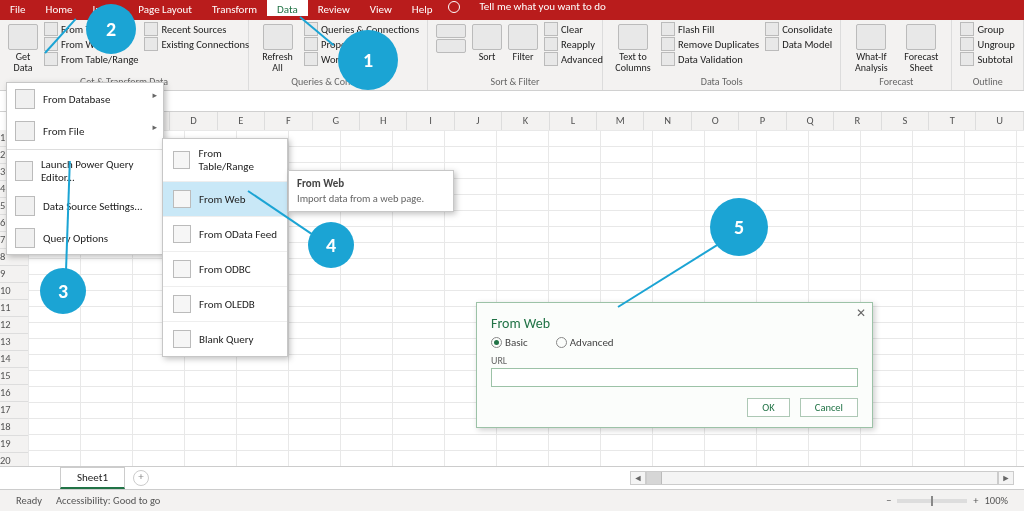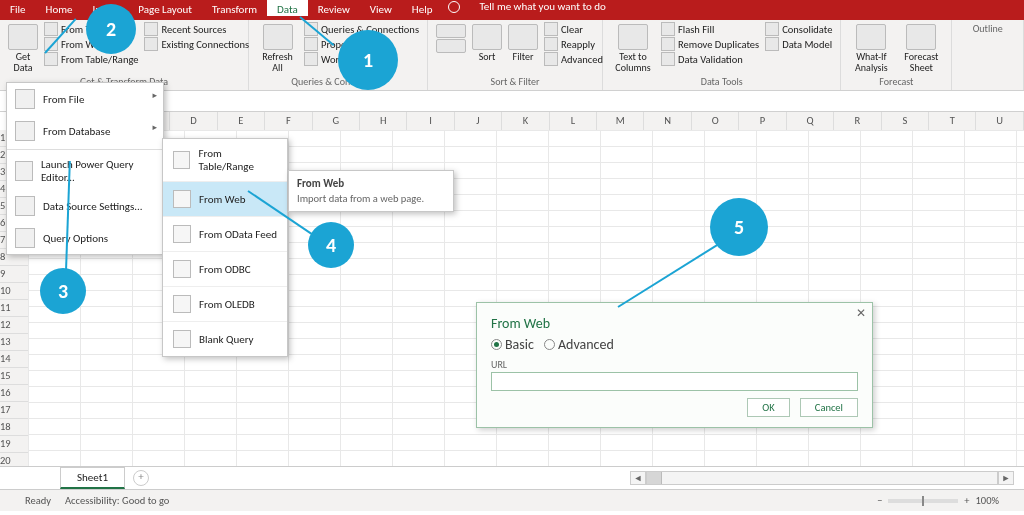--- a/index.html
+++ b/index.html
@@ -47,21 +47,21 @@
   .menu2 .mi2.hover{background:#c9e8f7}
   .menu2 hr{border:none;border-top:1px solid #eee;margin:0}
   
   .tooltip{position:absolute;left:288px;top:170px;width:148px;background:#fff;border:1px solid #c7c7c7;box-shadow:2px 2px 6px rgba(0,0,0,.25);padding:6px 8px;z-index:32}
   .tooltip .tt-title{font-weight:600;color:#444;font-size:11px}
   .tooltip .tt-body{color:#666;font-size:10.5px;margin-top:2px}
   
   .dlg{position:absolute;left:476px;top:302px;width:395px;height:124px;background:#fbfdfb;border:1px solid #9cc2a7;box-shadow:2px 2px 6px rgba(0,0,0,.2);z-index:25}
   .dlg .x{position:absolute;right:6px;top:3px;color:#666;font-size:12px}
   .dlg .title{color:#217346;font-size:14px;padding:12px 14px 4px}
-  .dlg .radio{display:flex;gap:10px;padding:0 14px 4px;font-size:14px;color:#444}
+  .dlg .radio{display:flex;gap:28px;padding:0 14px 4px;font-size:11px;color:#444}
   .dlg .radio span{display:flex;align-items:center;gap:3px}
   .dot{width:9px;height:9px;border:1px solid #888;border-radius:50%;display:inline-flex;align-items:center;justify-content:center}
   .dot.sel::after{content:"";width:5px;height:5px;border-radius:50%;background:#217346}
   .dlg .lab{padding:1px 14px 1px;font-size:10px;color:#666}
   .dlg .url{margin:0 14px;height:17px;border:1px solid #9cc2a7;background:#fff;padding:0 2px}
   .dlg .btns{position:absolute;right:14px;bottom:10px;display:flex;gap:10px}
   .dlg .btn{border:1px solid #adc8b5;padding:2px 14px;font-size:10.5px;background:#fff;color:#217346}
   
   .co{position:absolute;width:46px;height:46px;border-radius:50%;background:#1ba4d4;color:#fff;font-weight:700;font-size:20px;display:flex;align-items:center;justify-content:center;z-index:60}
   .co1{left:338px;top:30px;width:60px;height:60px}
@@ -71,21 +71,21 @@
   .co5{left:710px;top:198px;width:58px;height:58px}
   .line{position:absolute;background:#1ba4d4;height:2px;transform-origin:left center;z-index:55}
   
   .tabs{height:22px;border-top:1px solid #ccc;background:#fff;display:flex;align-items:center;position:relative}
   .tabs .scr{position:absolute;right:10px;left:630px;top:4px;height:14px;display:flex;align-items:center}
   .tabs .scrbar{flex:1;height:12px;border:1px solid #ccc;background:#f4f4f4;position:relative}
   .tabs .scrbar .th{position:absolute;left:0;top:0;bottom:0;width:14px;background:#d6d6d6;border-right:1px solid #bbb}
   .tabs .arrow{width:14px;text-align:center;color:#666;border:1px solid #ccc;background:#f4f4f4;font-size:9px;line-height:12px}
   .tabs .sh{margin-left:60px;padding:3px 16px;border:1px solid #ccc;border-bottom:2px solid #217346;background:#fff;font-size:11px}
   .tabs .plus{margin-left:8px;color:#888;border:1px solid #ccc;border-radius:50%;width:14px;height:14px;text-align:center;line-height:12px}
-  .status{height:21px;background:#f3f2f1;border-top:1px solid #ccc;display:flex;align-items:center;padding:0 25px;font-size:10.5px;color:#555;justify-content:space-between}
+  .status{height:21px;background:#f3f2f1;border-top:1px solid #ccc;display:flex;align-items:center;padding:0 16px;font-size:10.5px;color:#555;justify-content:space-between}
   .status .zoom{display:flex;align-items:center;gap:6px}
   .status .zbar{width:70px;height:4px;background:#ddd;position:relative}
   .status .zbar::after{content:"";position:absolute;left:34px;top:-3px;width:2px;height:10px;background:#888}
   
   .fbar .fx::before{content:"fx";font-style:italic;font-size:10px;color:#888;margin-right:4px}
 </style>
 </head>
 <body>
 
 <div class="menubar">
@@ -242,20 +242,36 @@
       <div class="bigbtn">
         <div class="ic"></div>
         <span style="white-space:pre-line">Forecast
 Sheet</span>
       </div>
     </div>
     <div class="group-label">Forecast</div>
   </div>
 
   <div class="group" style="width:94px">
+    <div class="grow">
+      <div class="lst">
+        <span>
+            <i class="mi"></i>
+            <span>Group</span>
+          </span>
+        <span>
+            <i class="mi"></i>
+            <span>Ungroup</span>
+          </span>
+        <span>
+            <i class="mi"></i>
+            <span>Subtotal</span>
+          </span>
+      </div>
+    </div>
     <div class="group-label">Outline</div>
   </div>
 </div>
 
 <div class="fbar">
   <div class="nbox"></div>
   <div class="fx"></div>
 </div>
 
 <div class="sheet">
@@ -328,25 +344,25 @@
     <span>−</span>
     <div class="zbar"></div>
     <span>+</span>
     <span>100%</span>
   </div>
 </div>
 
 <div class="menu1" id="menu1">
     <div class="mi1 arrow">
       <span class="ic1"></span>
-      <span>From File</span>
+      <span>From Database</span>
     </div>
     <div class="mi1 arrow">
       <span class="ic1"></span>
-      <span>From Database</span>
+      <span>From File</span>
     </div>
     <hr>
     <div class="mi1">
       <span class="ic1"></span>
       <span>Launch Power Query Editor...</span>
     </div>
     <div class="mi1">
       <span class="ic1"></span>
       <span>Data Source Settings...</span>
     </div>

